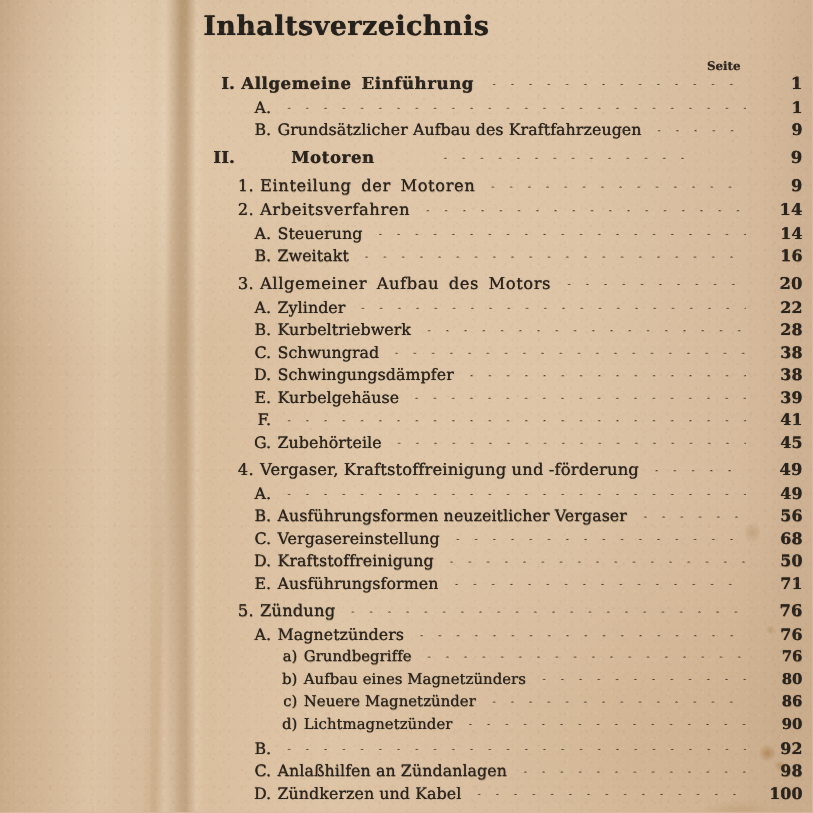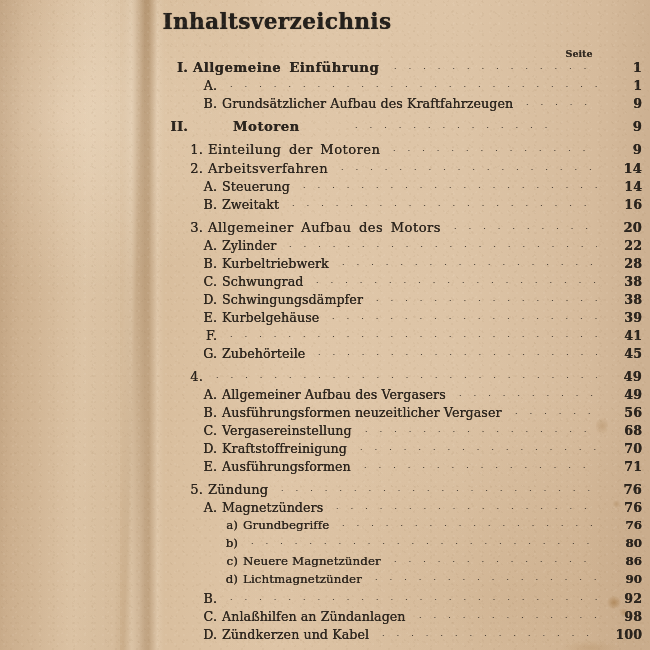--- a/index.html
+++ b/index.html
@@ -297,46 +297,46 @@
         <span class="toc-page">41</span>
       </div>
       <div class="toc-row lvl-alpha" style="top: 346px;">
         <span class="toc-num">G.</span>
         <span class="toc-title">Zubehörteile</span>
         <span class="toc-leader"></span>
         <span class="toc-page">45</span>
       </div>
       <div class="toc-row lvl-num" style="top: 369px;">
         <span class="toc-num">4.</span>
+        <span class="toc-title">Vergaser, Kraftstoffreinigung und -förderung</span>
         <span class="toc-leader"></span>
         <span class="toc-page">49</span>
       </div>
       <div class="toc-row lvl-alpha" style="top: 387px;">
         <span class="toc-num">A.</span>
-        <span class="toc-title">Allgemeiner Aufbau des Vergasers</span>
         <span class="toc-leader"></span>
         <span class="toc-page">49</span>
       </div>
       <div class="toc-row lvl-alpha" style="top: 405px;">
         <span class="toc-num">B.</span>
         <span class="toc-title">Ausführungsformen neuzeitlicher Vergaser</span>
         <span class="toc-leader"></span>
         <span class="toc-page">56</span>
       </div>
       <div class="toc-row lvl-alpha" style="top: 423px;">
         <span class="toc-num">C.</span>
         <span class="toc-title">Vergasereinstellung</span>
         <span class="toc-leader"></span>
         <span class="toc-page">68</span>
       </div>
       <div class="toc-row lvl-alpha" style="top: 441px;">
         <span class="toc-num">D.</span>
         <span class="toc-title">Kraftstoffreinigung</span>
         <span class="toc-leader"></span>
-        <span class="toc-page">70</span>
+        <span class="toc-page">50</span>
       </div>
       <div class="toc-row lvl-alpha" style="top: 459px;">
         <span class="toc-num">E.</span>
         <span class="toc-title">Ausführungsformen</span>
         <span class="toc-leader"></span>
         <span class="toc-page">71</span>
       </div>
       <div class="toc-row lvl-num" style="top: 482px;">
         <span class="toc-num">5.</span>
         <span class="toc-title">Zündung</span>
@@ -350,20 +350,21 @@
         <span class="toc-page">76</span>
       </div>
       <div class="toc-row lvl-sub" style="top: 518px;">
         <span class="toc-num">a)</span>
         <span class="toc-title">Grundbegriffe</span>
         <span class="toc-leader"></span>
         <span class="toc-page">76</span>
       </div>
       <div class="toc-row lvl-sub" style="top: 536px;">
         <span class="toc-num">b)</span>
+        <span class="toc-title">Aufbau eines Magnetzünders</span>
         <span class="toc-leader"></span>
         <span class="toc-page">80</span>
       </div>
       <div class="toc-row lvl-sub" style="top: 554px;">
         <span class="toc-num">c)</span>
         <span class="toc-title">Neuere Magnetzünder</span>
         <span class="toc-leader"></span>
         <span class="toc-page">86</span>
       </div>
       <div class="toc-row lvl-sub" style="top: 572px;">

